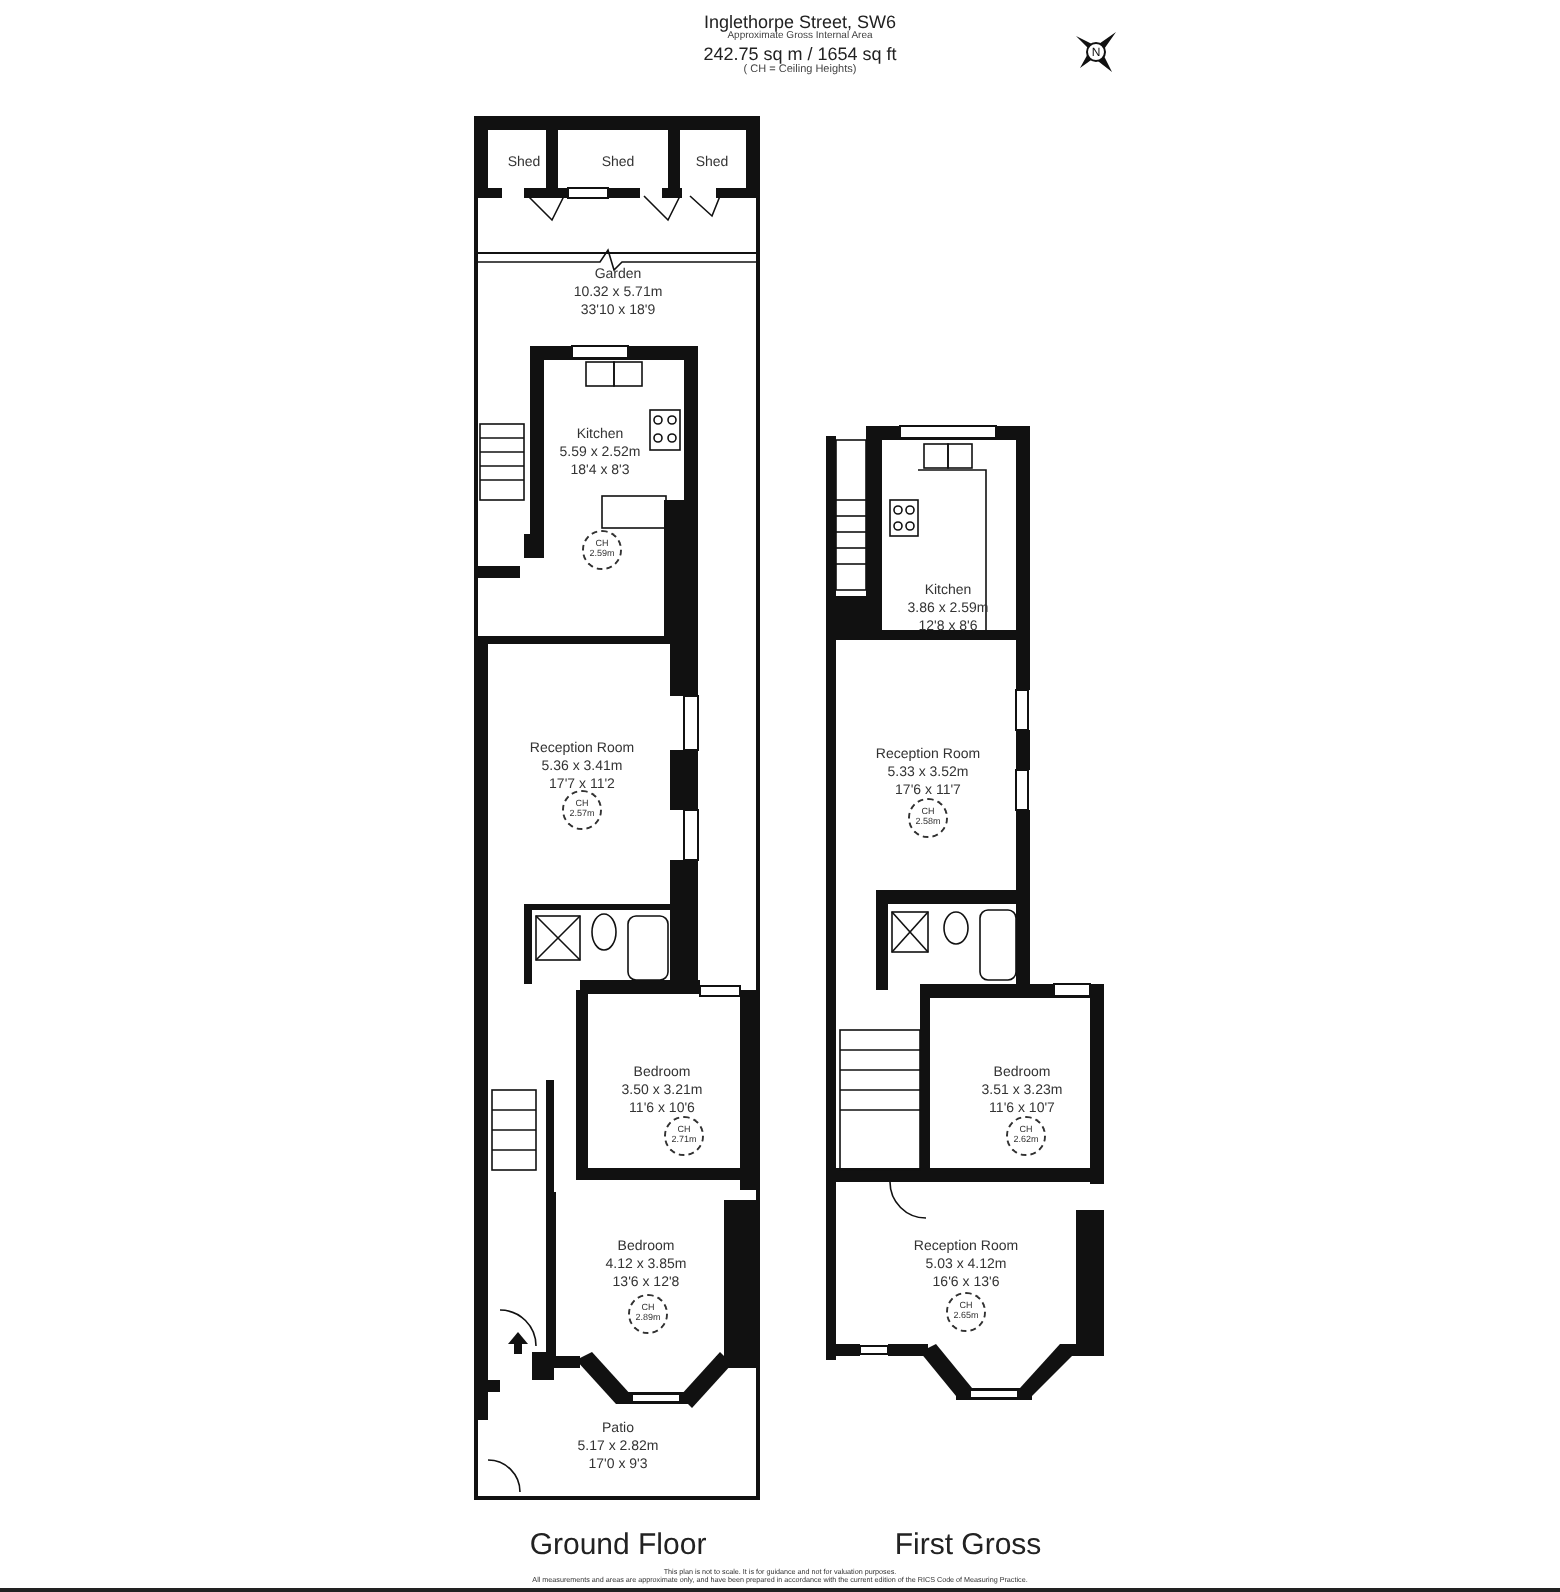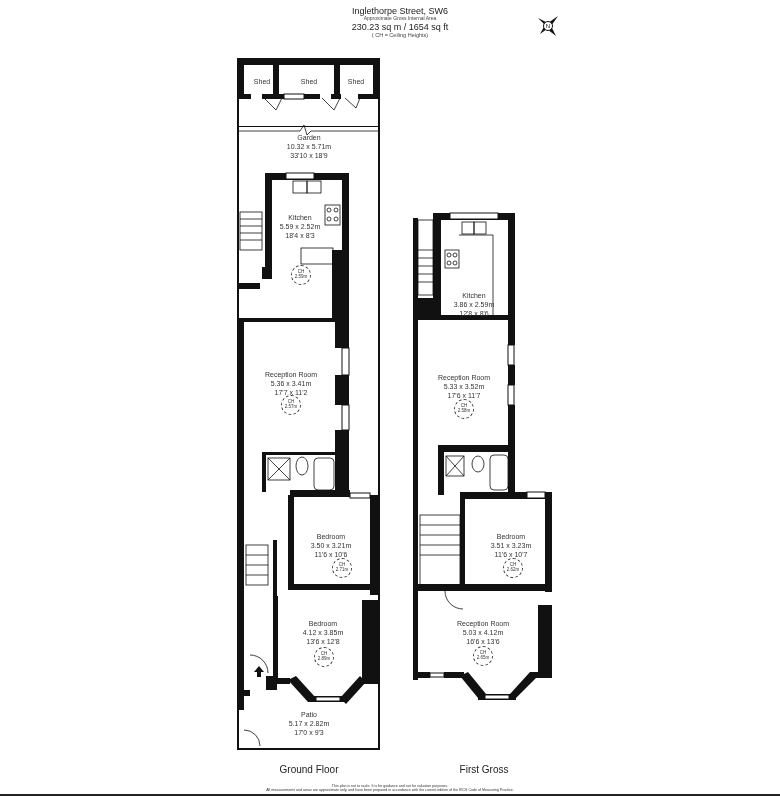--- a/index.html
+++ b/index.html
@@ -9,31 +9,31 @@
   .h-title { font-size:9px; color:#222; }
   .h-sub { font-size:5px; color:#444; }
   .h-area { font-size:9px; color:#222; }
   .h-note { font-size:5.5px; color:#444; }
   .compass { position:absolute; left:536px; top:14px; width:24px; height:24px; }
   svg.plan { position:absolute; left:0; top:0; }
   .lbl { position:absolute; text-align:center; font-size:7px; line-height:1.25; color:#333; transform:translateX(-50%); white-space:nowrap; }
   .ch { position:absolute; width:18px; height:18px; border:1px dashed #333; border-radius:50%;
         font-size:4.5px; text-align:center; line-height:1.1; display:flex; flex-direction:column;
         justify-content:center; align-items:center; color:#333; transform:translate(-50%,-50%); }
-  .floor-label { position:absolute; font-size:10px; color:#222; transform:translateX(-50%);text-align:center; }
+  .floor-label { position:absolute; font-size:15px; color:#222; transform:translateX(-50%);text-align:center; }
   .disclaimer { position:absolute; left:0; width:780px; top:784px; text-align:center; font-size:3.6px; line-height:1.2; color:#333; }
   .bottomrule { position:absolute; left:0; top:794px; width:780px; height:2px; background:#222; }
 </style>
 </head>
 <body>
 
 <div class="header">
   <div class="h-title">Inglethorpe Street, SW6</div>
   <div class="h-sub">Approximate Gross Internal Area</div>
-  <div class="h-area">230.23 sq m /  1654 sq ft</div>
+  <div class="h-area">242.75 sq m /  1654 sq ft</div>
   <div class="h-note">( CH = Ceiling Heights)</div>
 </div>
 
 <div class="compass">
   <svg width="24" height="24" viewBox="0 0 24 24">
     <polygon points="2,4 12,9 22,2 15,12 20,22 11,15 4,20 9,11" fill="#111"></polygon>
     <circle cx="12" cy="12" r="4.5" fill="#fff" stroke="#111" stroke-width="1"></circle>
     <text x="12" y="14" font-size="6" text-anchor="middle" fill="#111" font-family="Liberation Sans, sans-serif">N</text>
   </svg>
 </div>

